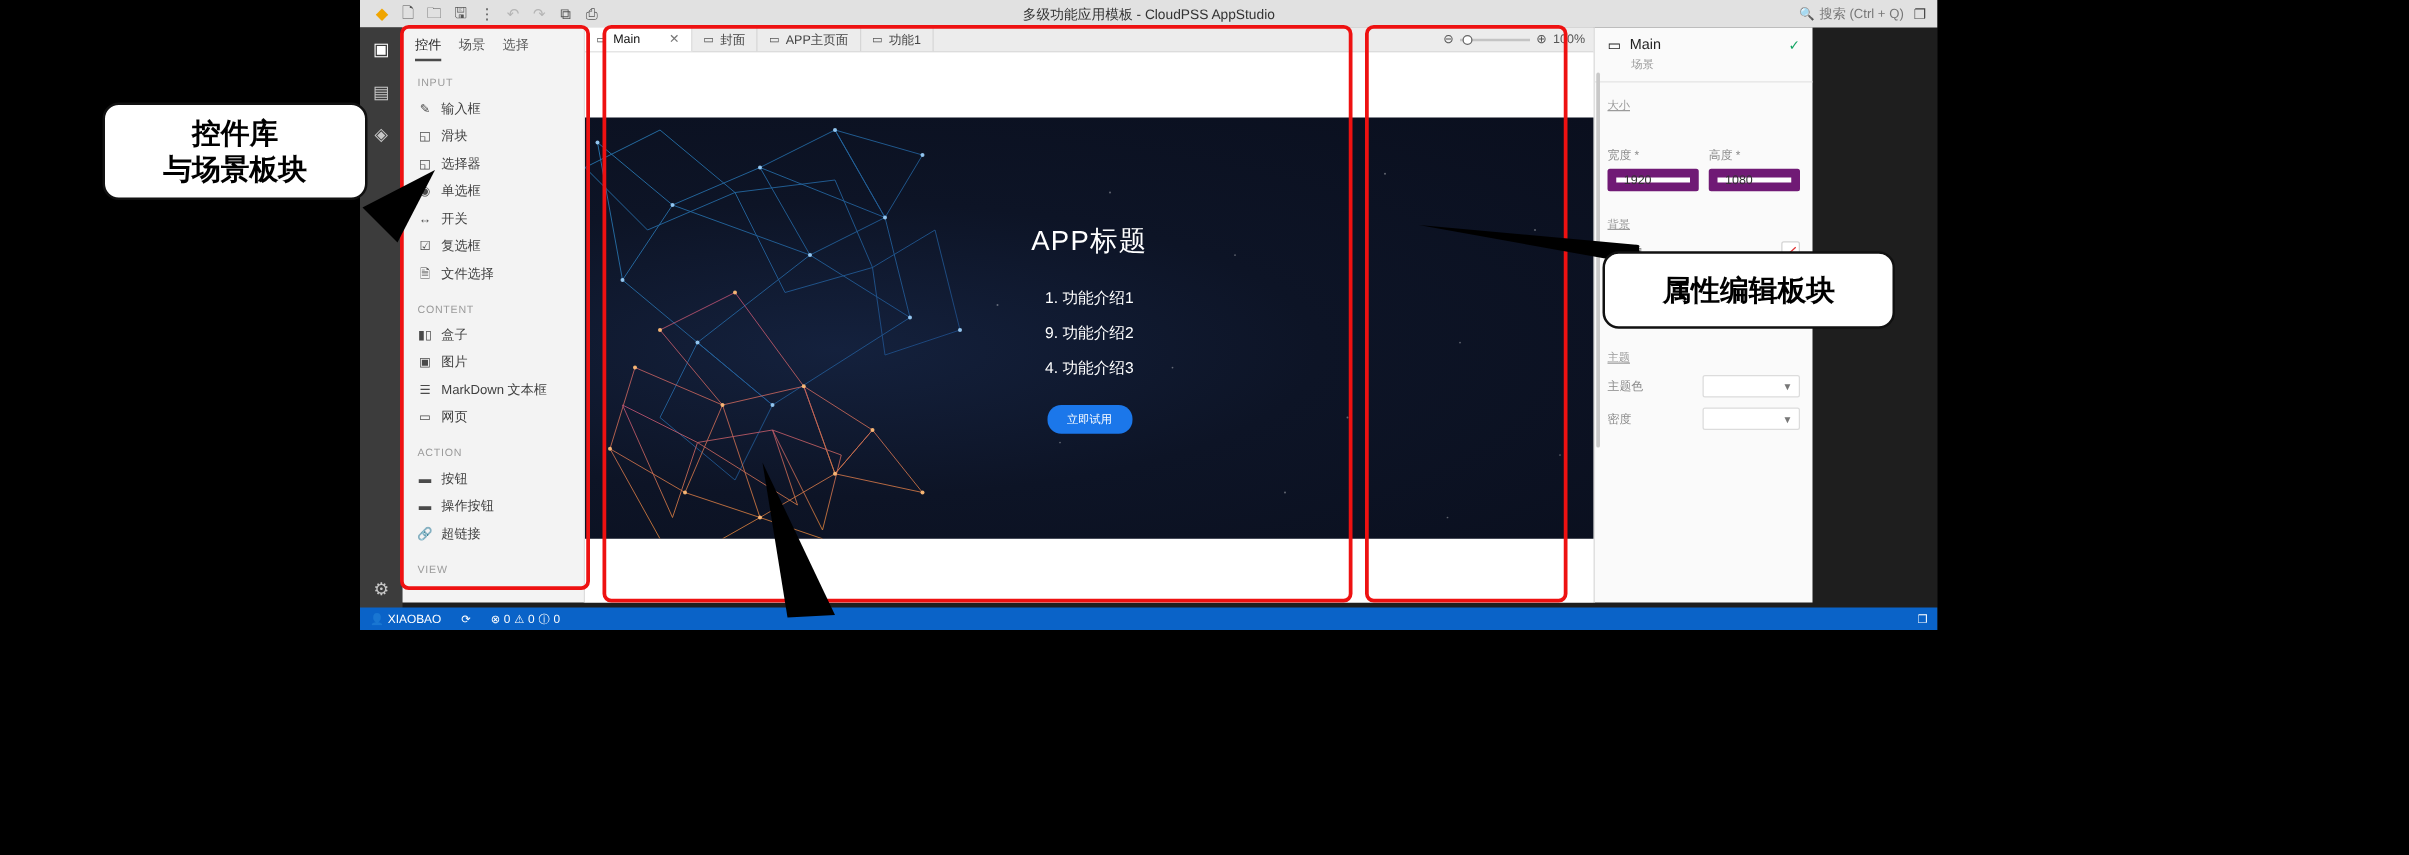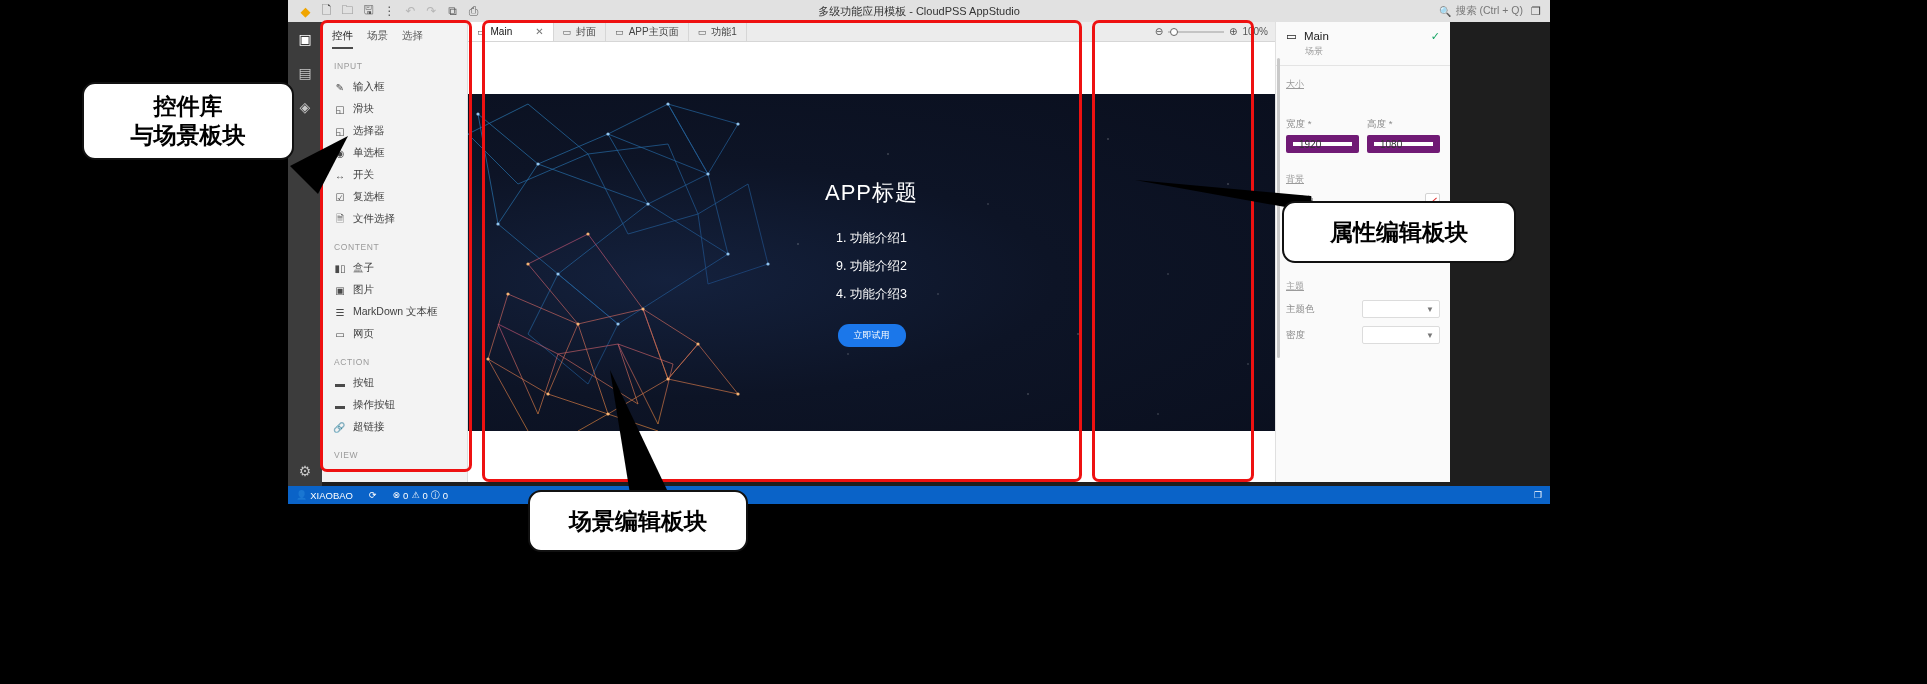--- a/index.html
+++ b/index.html
@@ -525,17 +525,14 @@
     <div>
       <div>控件库</div>
       <div>与场景板块</div>
     </div>
   </div>
 
   <div class="callout" style="left:1282px; top:201px; width:234px; height:62px; font-size:23px;">
     <div>属性编辑板块</div>
   </div>
 
-  <div class="callout" style="left:528px; top:490px; width:220px; height:62px; font-size:23px;">
-    <div>场景编辑板块</div>
-  </div>
 
 </div>
 
 </body></html>

